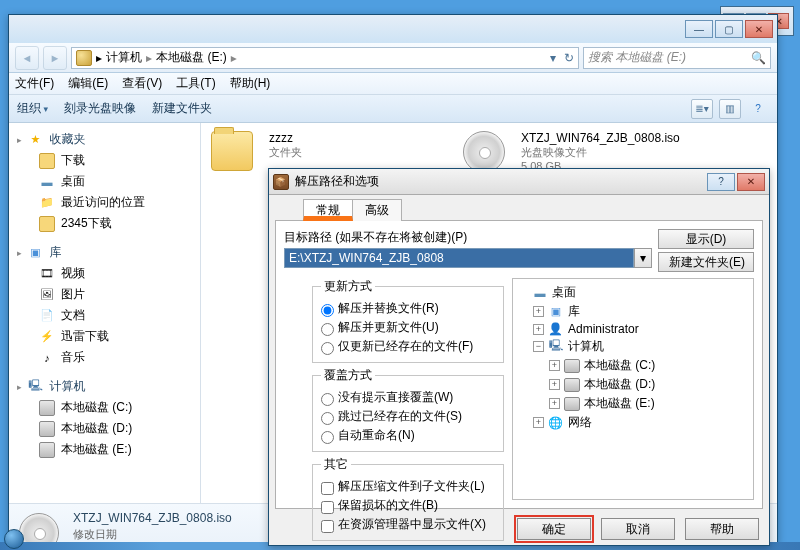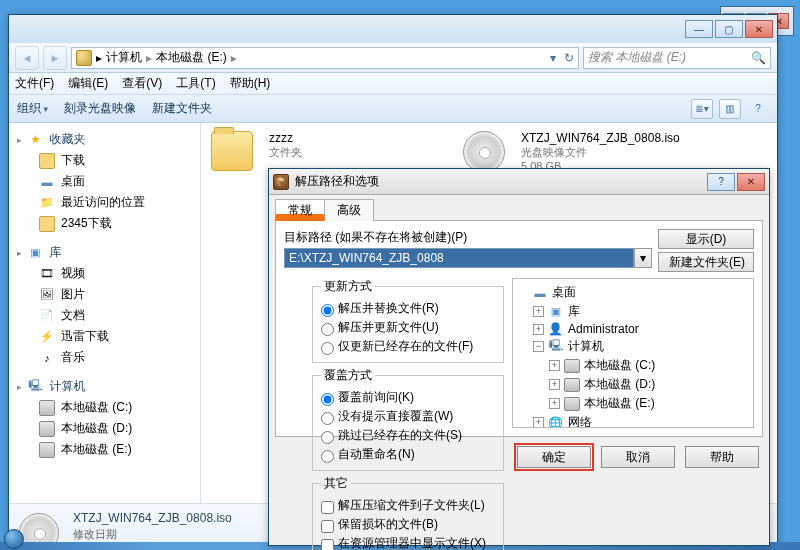--- a/index.html
+++ b/index.html
@@ -61,22 +61,22 @@
 .details .info{display:flex;flex-direction:column;gap:2px;color:#2a4860;}
 .details .k{color:#666;font-size:11px;}
 
 
 #dialog{top:168px;left:268px;width:502px;height:378px;z-index:10;}
 #dialog .titlebar{background:linear-gradient(#f4f4f4,#dedede);border-bottom:1px solid #aaa;height:26px;}
 #dialog .titlebar .ticon{width:16px;height:16px;background:linear-gradient(#a06a3a,#7a4a26);border:1px solid #5a3618;border-radius:2px;margin-right:6px;display:flex;align-items:center;justify-content:center;color:#fff;font-size:9px;}
 #dialog .dlgbody{background:#f0f0f0;padding:4px 6px;}
 .tabs{display:flex;border-bottom:1px solid #b0b0b0;height:22px;}
 .tab{padding:2px 12px;border:1px solid #b0b0b0;border-bottom:none;background:#f7f7f7;margin-right:-1px;margin-bottom:-1px;position:relative;}
-.tab.active{background:#fff;z-index:1;border-bottom:7px solid #f97316;}
-.tabpanel{border:1px solid #b0b0b0;border-top:none;background:#fff;padding:8px;height:216px;display:flex;flex-direction:column;gap:6px;}
+.tab.active{background:#fff;z-index:1;border-bottom:5px solid #f97316;margin-left:28px;}
+.tabpanel{border:1px solid #b0b0b0;border-top:none;background:#fff;padding:8px;height:288px;display:flex;flex-direction:column;gap:6px;}
 .dest-row{display:flex;gap:6px;}
 .dest-left{flex:1;}
 .label{color:#000;margin-bottom:2px;}
 .pathbox{display:flex;}
 .pathbox input{flex:1;height:20px;border:1px solid #7a9ab8;background:#3a6ea5;color:#fff;padding:0 4px;font-size:12px;}
 .pathbox input::selection{background:#3a6ea5;}
 .minibtn{height:20px;padding:0 10px;border:1px solid #999;background:linear-gradient(#f8f8f8,#e0e0e0);margin-left:0;white-space:nowrap}
 .side-btns{display:flex;flex-direction:column;gap:3px;}
 .side-btns .minibtn{width:96px;}
 
@@ -297,24 +297,20 @@
                 <span>解压并更新文件(U)</span>
               </label>
             <label class="radio">
                 <input type="radio" style="">
                 <span>仅更新已经存在的文件(F)</span>
               </label>
           </fieldset>
           <fieldset>
             <legend>覆盖方式</legend>
             <label class="radio">
-                <input type="radio" checked="" style="">
-                <span>覆盖前询问(K)</span>
-              </label>
-            <label class="radio">
                 <input type="radio" style="">
                 <span>没有提示直接覆盖(W)</span>
               </label>
             <label class="radio">
                 <input type="radio" style="">
                 <span>跳过已经存在的文件(S)</span>
               </label>
             <label class="radio">
                 <input type="radio" style="">
                 <span>自动重命名(N)</span>

